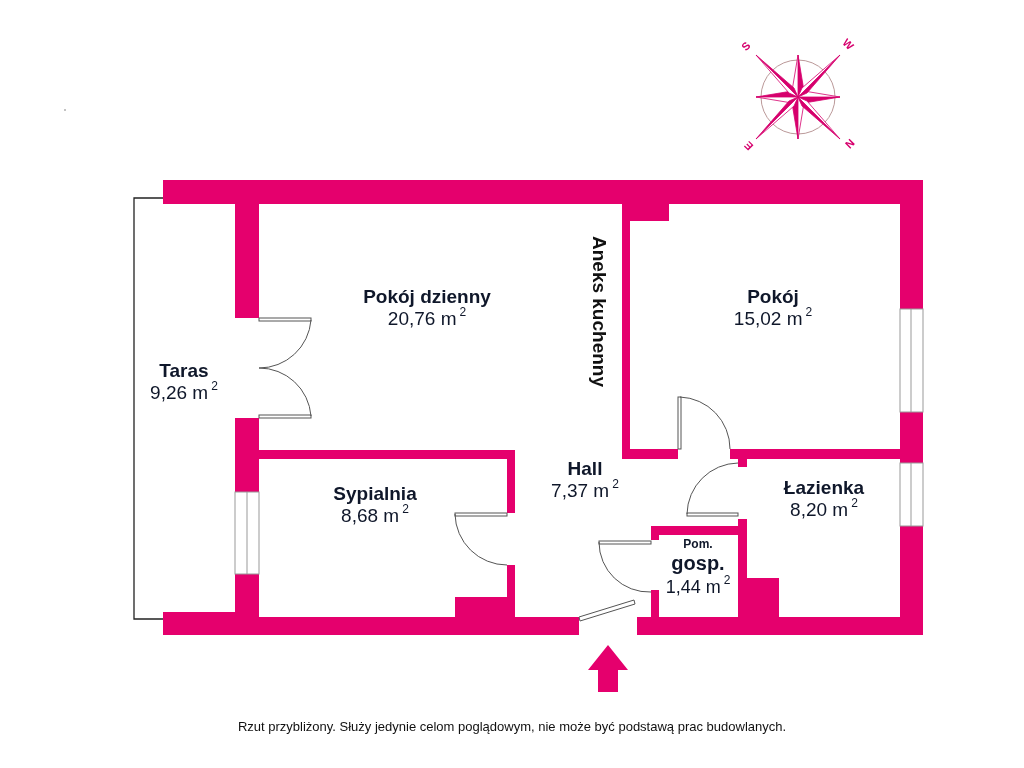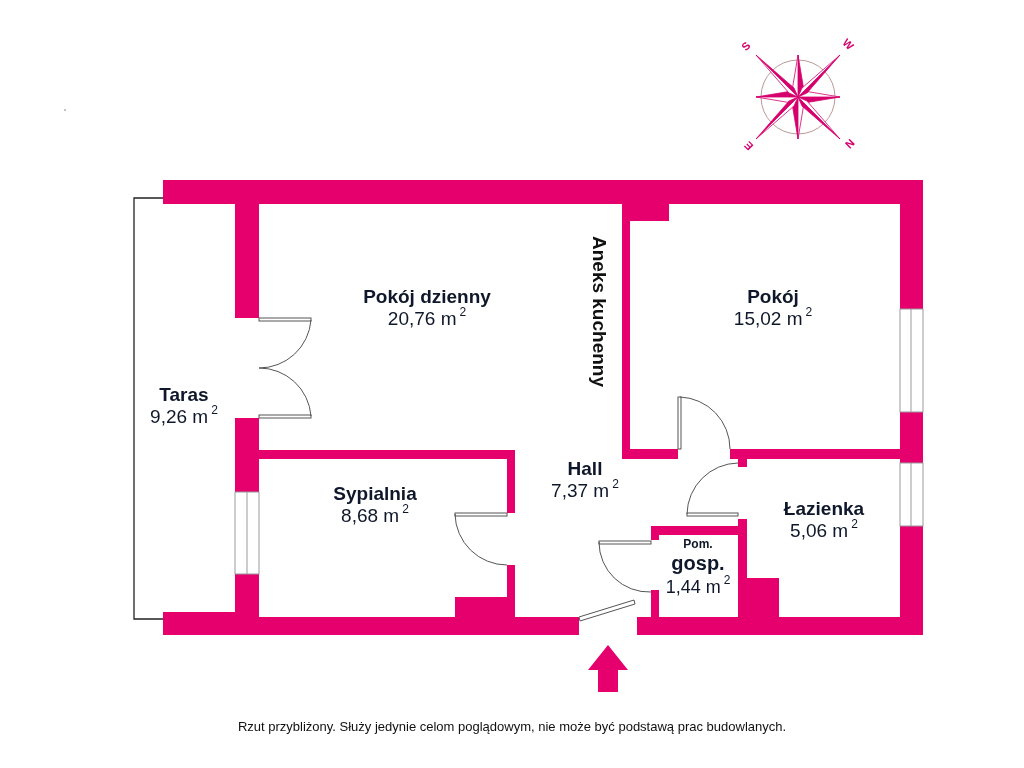--- a/index.html
+++ b/index.html
@@ -120,35 +120,35 @@
 <span class="cl" style="left:846px;top:138px;transform:rotate(135deg);">N</span>
 
 <div class="lbl" style="left:427px;top:286px;">
   <span class="name">Pokój dzienny</span>
   <span class="area"><span>20,76 m</span><sup>2</sup></span>
 </div>
 <div class="lbl" style="left:773px;top:286px;">
   <span class="name">Pokój</span>
   <span class="area"><span>15,02 m</span><sup>2</sup></span>
 </div>
-<div class="lbl" style="left:184px;top:384px;">
+<div class="lbl" style="left:184px;top:360px;">
   <span class="name">Taras</span>
   <span class="area"><span>9,26 m</span><sup>2</sup></span>
 </div>
 <div class="lbl" style="left:375px;top:483px;">
   <span class="name">Sypialnia</span>
   <span class="area"><span>8,68 m</span><sup>2</sup></span>
 </div>
 <div class="lbl" style="left:585px;top:458px;">
   <span class="name">Hall</span>
   <span class="area"><span>7,37 m</span><sup>2</sup></span>
 </div>
-<div class="lbl" style="left:824px;top:498px;">
+<div class="lbl" style="left:824px;top:477px;">
   <span class="name">Łazienka</span>
-  <span class="area"><span>5,06 m</span><sup>2</sup></span>
+  <span class="area"><span>8,20 m</span><sup>2</sup></span>
 </div>
 <div class="lbl" style="left:698px;top:537px;line-height:1.2;">
   <span class="name" style="font-size:12px;">Pom.</span>
   <span class="name" style="font-size:20px;">gosp.</span>
   <span class="area" style="font-size:18px;"><span>1,44 m</span><sup>2</sup></span>
 </div>
 
 <div class="vert" style="left:610px;top:236px;">Aneks kuchenny</div>
 
 <div class="note">Rzut przybliżony. Służy jedynie celom poglądowym, nie może być podstawą prac budowlanych.</div>

